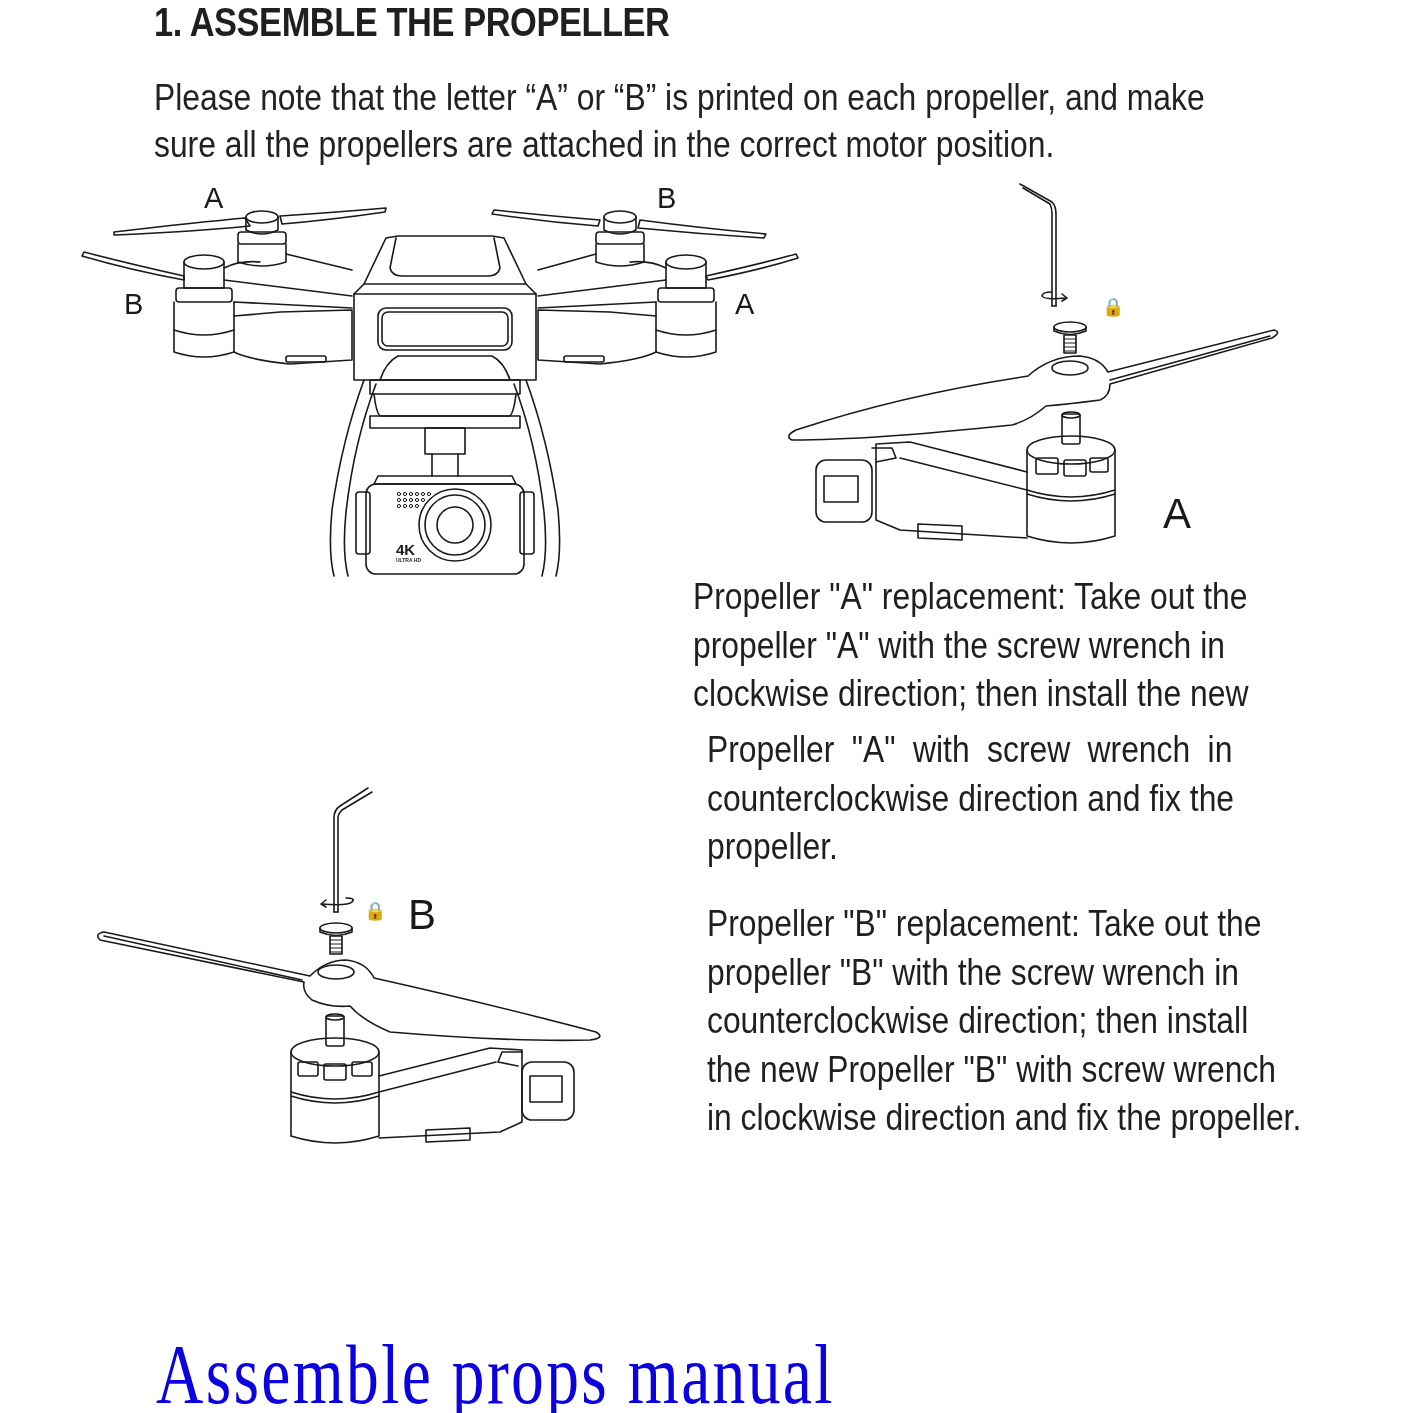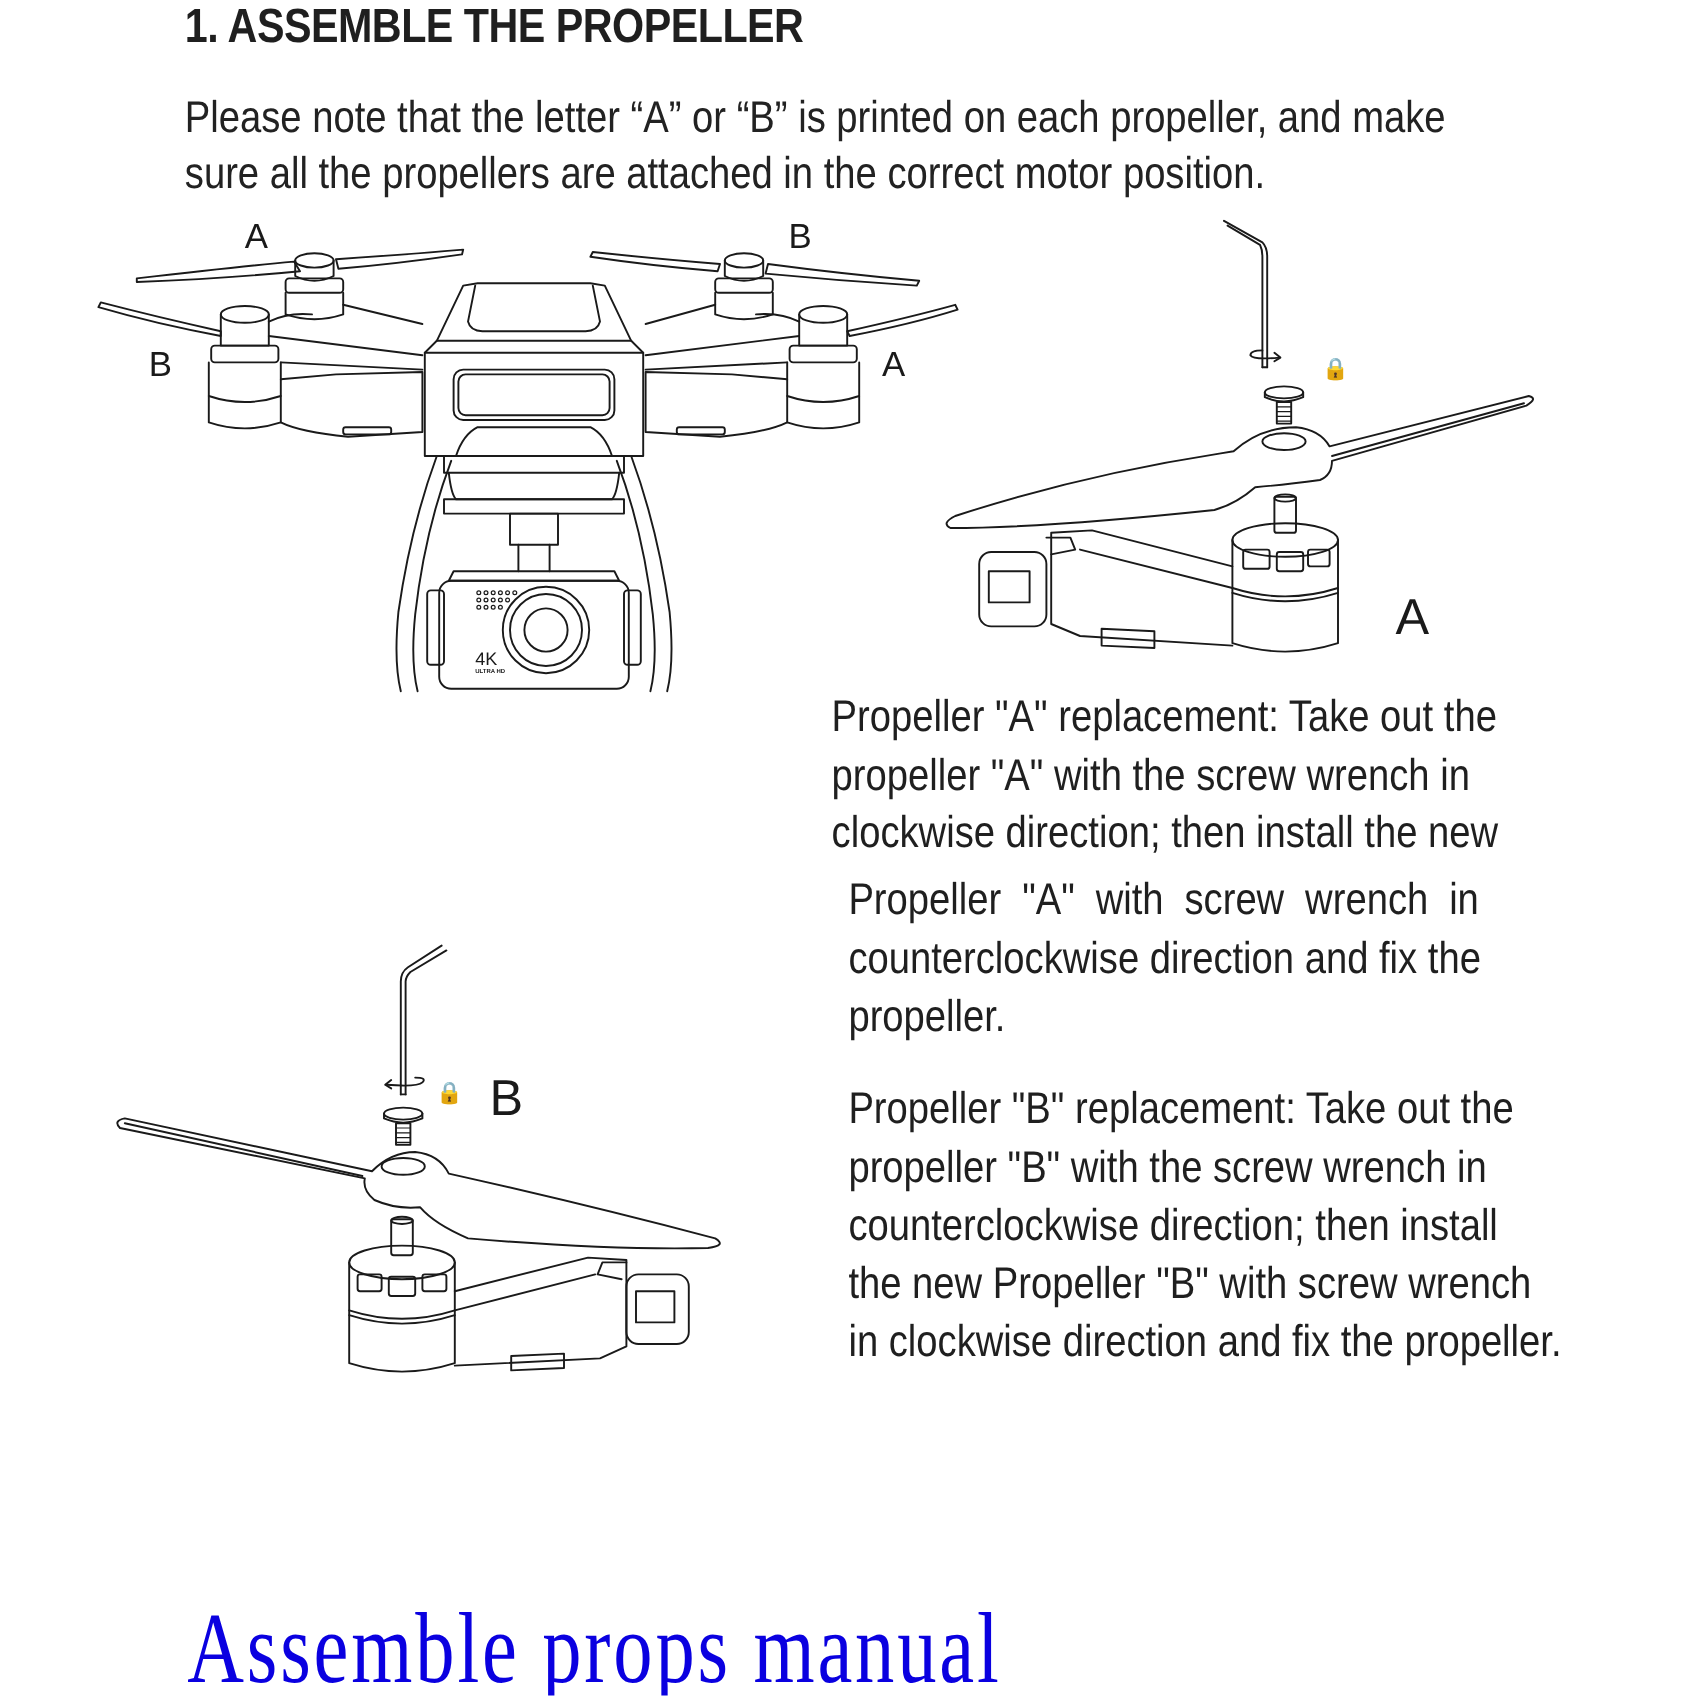--- a/index.html
+++ b/index.html
@@ -145,21 +145,21 @@
       <circle cx="319" cy="326" r="1.6"></circle>
         <circle cx="325" cy="326" r="1.6"></circle>
         <circle cx="331" cy="326" r="1.6"></circle>
       <circle cx="337" cy="326" r="1.6"></circle>
     </g>
   </svg>
   <span class="lbl lbl-sm" style="left:124px; top:4px;">A</span>
   <span class="lbl lbl-sm" style="left:577px; top:4px;">B</span>
   <span class="lbl lbl-sm" style="left:44px; top:110px;">B</span>
   <span class="lbl lbl-sm" style="left:655px; top:110px;">A</span>
-  <span class="lbl" style="left:316px; top:362px; font-size:15px; font-weight:normal;text-align:center;">4K</span>
+  <span class="lbl" style="left:316px; top:362px; font-size:15px; font-weight:bold;text-align:center;">4K</span>
   <span class="lbl" style="left:316px; top:378px; font-size:5px; font-weight:bold;">ULTRA HD</span>
 </div>
 
 <div class="fig" style="left:780px; top:180px; width:560px; height:370px;">
   <svg width="560" height="370" viewBox="0 0 560 370" fill="none" stroke="#1a1a1a" stroke-width="1.6" stroke-linejoin="round" stroke-linecap="round">
 
     <path d="M240 4 L272 22 Q276 26 276 34 L276 126"></path>
     <path d="M243 8 L270 24 Q272 28 272 34 L272 126"></path>
     <path d="M272 126 L276 126"></path>
 

